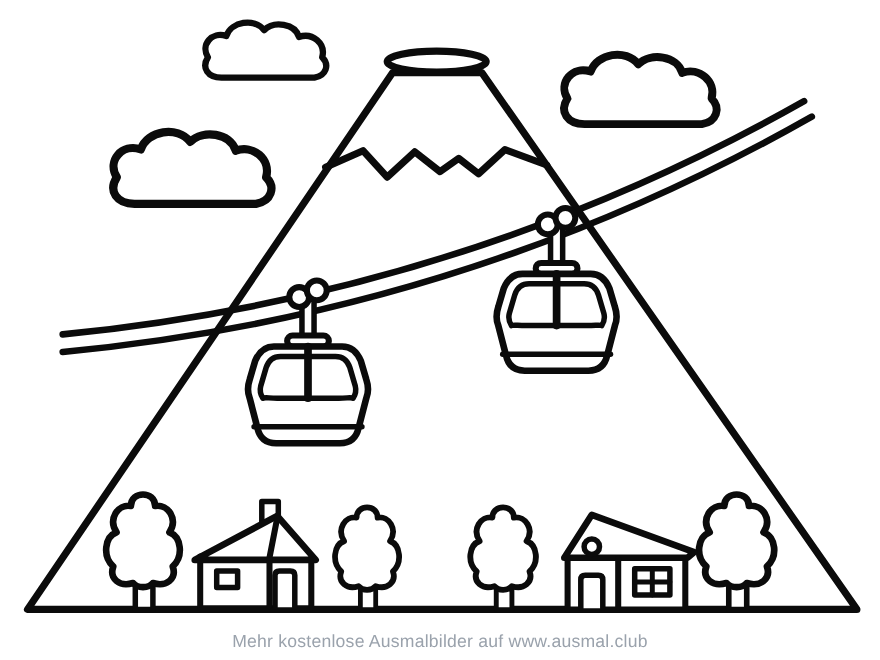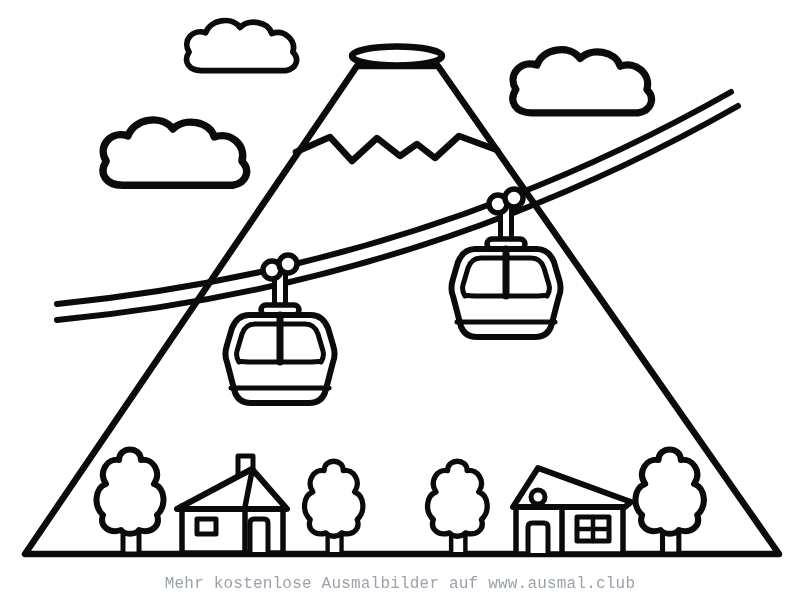--- a/index.html
+++ b/index.html
@@ -1,21 +1,21 @@
 <!DOCTYPE html>
 <html><head>
 <meta charset="utf-8">
 <style>
   html, body { margin: 0; padding: 0; background: #ffffff; }
   .canvas {
     position: relative;
     width: 800px; height: 600px;
     background: #ffffff;
     overflow: hidden;
-    font-family: Liberation Mono, monospace;
+    font-family: Liberation Sans, sans-serif;
     border-radius: 28px;
   }
   .art { position: absolute; left: 0; top: 0; }
   .stroke  { fill: none; stroke: #0b0b0b; stroke-linecap: round; stroke-linejoin: round; }
   .filled  { fill: #ffffff; stroke: #0b0b0b; stroke-linecap: round; stroke-linejoin: round; }
   .footer {
     position: absolute;
     left: 0; right: 0;
     top: 575px;
     text-align: center;

